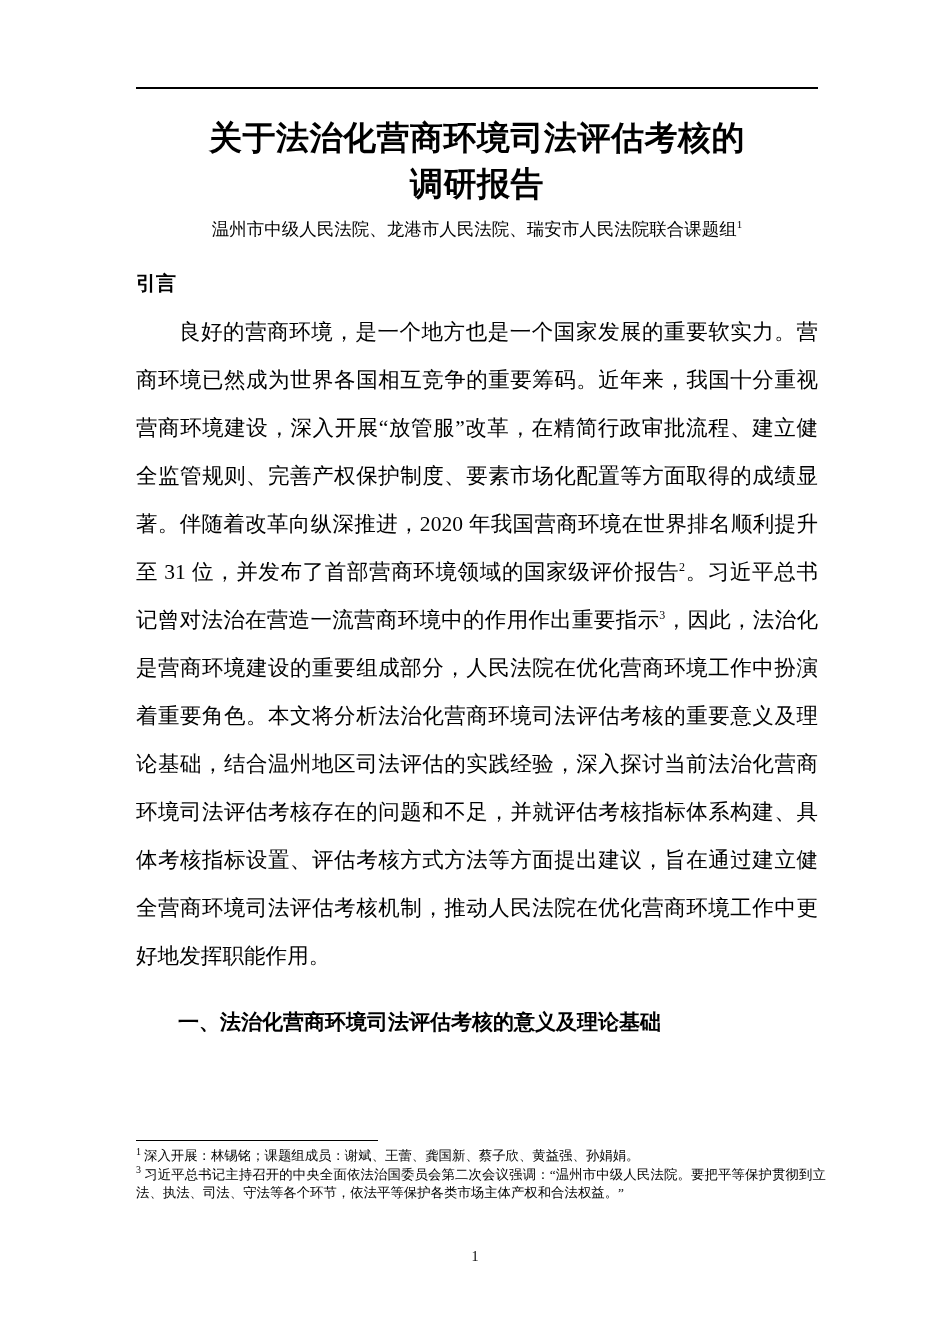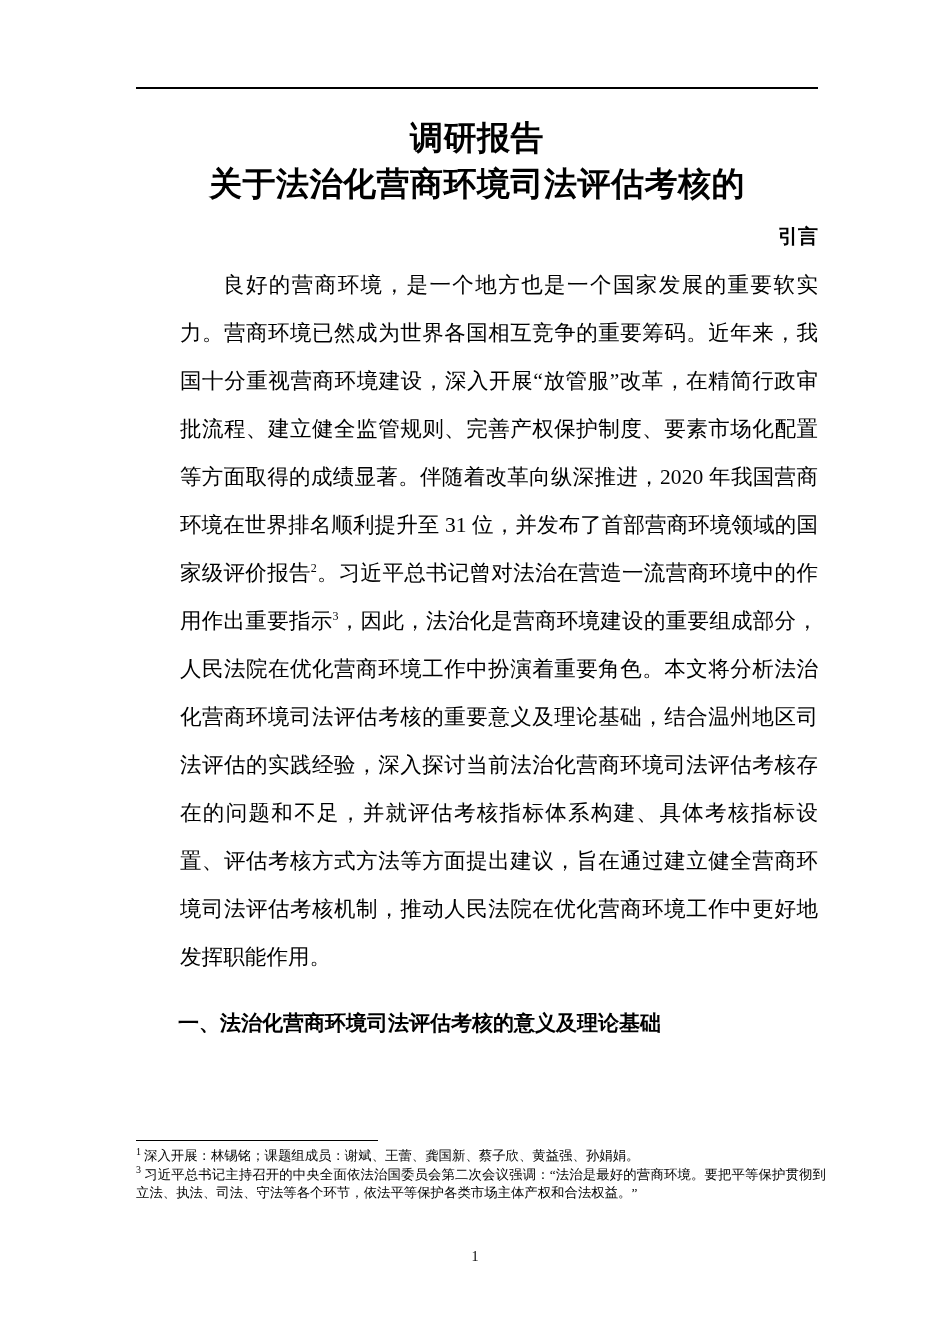--- a/index.html
+++ b/index.html
@@ -55,33 +55,32 @@
   }
   .byline sup {
     font-size: 11px;
     vertical-align: super;
     line-height: 0;
   }
   .section-heading-center {
     font-family: "Liberation Sans", "DejaVu Sans", sans-serif;
     font-weight: bold;
     font-size: 20px;
-    text-align: right;
-    margin-top: 14px;
+    text-align: left;
+    margin-top: 26px;
     line-height: 30px;
   }
   .body-para {
     font-size: 21.5px;
     line-height: 48px;
     text-align: justify;
     text-justify: inter-ideograph;
     text-indent: 2em;
     margin-top: 10px;
     letter-spacing: 0.1px;
-    margin-left: 44px;
   }
   .body-para sup {
     font-size: 12px;
     vertical-align: super;
     line-height: 0;
   }
   .section-heading-indent {
     font-family: "Liberation Sans", "DejaVu Sans", sans-serif;
     font-weight: bold;
     font-size: 21px;
@@ -126,37 +125,38 @@
 </head>
 <body>
 
 <div class="page">
 
   <div class="header-rule"></div>
 
   <div class="content">
 
     <h1 class="doc-title">
+      <span class="t-line">关于法治化营商环境司法评估考核的</span>
       <span class="t-line">调研报告</span>
-      <span class="t-line">关于法治化营商环境司法评估考核的</span>
     </h1>
 
+    <div class="byline"><span>温州市中级人民法院、龙港市人民法院、瑞安市人民法院联合课题组</span><sup>1</sup></div>
 
     <div class="section-heading-center">引言</div>
 
     <p class="body-para"><span>良好的营商环境，是一个地方也是一个国家发展的重要软实力。营商环境已然成为世界各国相互竞争的重要筹码。近年来，我国十分重视营商环境建设，深入开展“放管服”改革，在精简行政审批流程、建立健全监管规则、完善产权保护制度、要素市场化配置等方面取得的成绩显著。伴随着改革向纵深推进，2020 年我国营商环境在世界排名顺利提升至 31 位，并发布了首部营商环境领域的国家级评价报告</span><sup>2</sup><span>。习近平总书记曾对法治在营造一流营商环境中的作用作出重要指示</span><sup>3</sup><span>，因此，法治化是营商环境建设的重要组成部分，人民法院在优化营商环境工作中扮演着重要角色。本文将分析法治化营商环境司法评估考核的重要意义及理论基础，结合温州地区司法评估的实践经验，深入探讨当前法治化营商环境司法评估考核存在的问题和不足，并就评估考核指标体系构建、具体考核指标设置、评估考核方式方法等方面提出建议，旨在通过建立健全营商环境司法评估考核机制，推动人民法院在优化营商环境工作中更好地发挥职能作用。</span></p>
 
     <div class="section-heading-indent">一、法治化营商环境司法评估考核的意义及理论基础</div>
 
   </div>
 
   <div class="footnotes">
     <div class="footnote-rule"></div>
 
     <div class="footnote"><span class="fn-mark">1</span><span>深入开展：林锡铭；课题组成员：谢斌、王蕾、龚国新、蔡子欣、黄益强、孙娟娟。</span></div>
 
 
-    <div class="footnote"><span class="fn-mark">3</span><span>习近平总书记主持召开的中央全面依法治国委员会第二次会议强调：“法治是最好的营商环境。要把平等保护贯彻到立法、执法、司法、守法等各个环节，依法平等保护各类市场主体产权和合法权益。”</span></div>
+    <div class="footnote"><span class="fn-mark">3</span><span>习近平总书记主持召开的中央全面依法治国委员会第二次会议强调：“温州市中级人民法院。要把平等保护贯彻到立法、执法、司法、守法等各个环节，依法平等保护各类市场主体产权和合法权益。”</span></div>
   </div>
 
   <div class="page-number">1</div>
 
 </div>
 
 </body></html>

